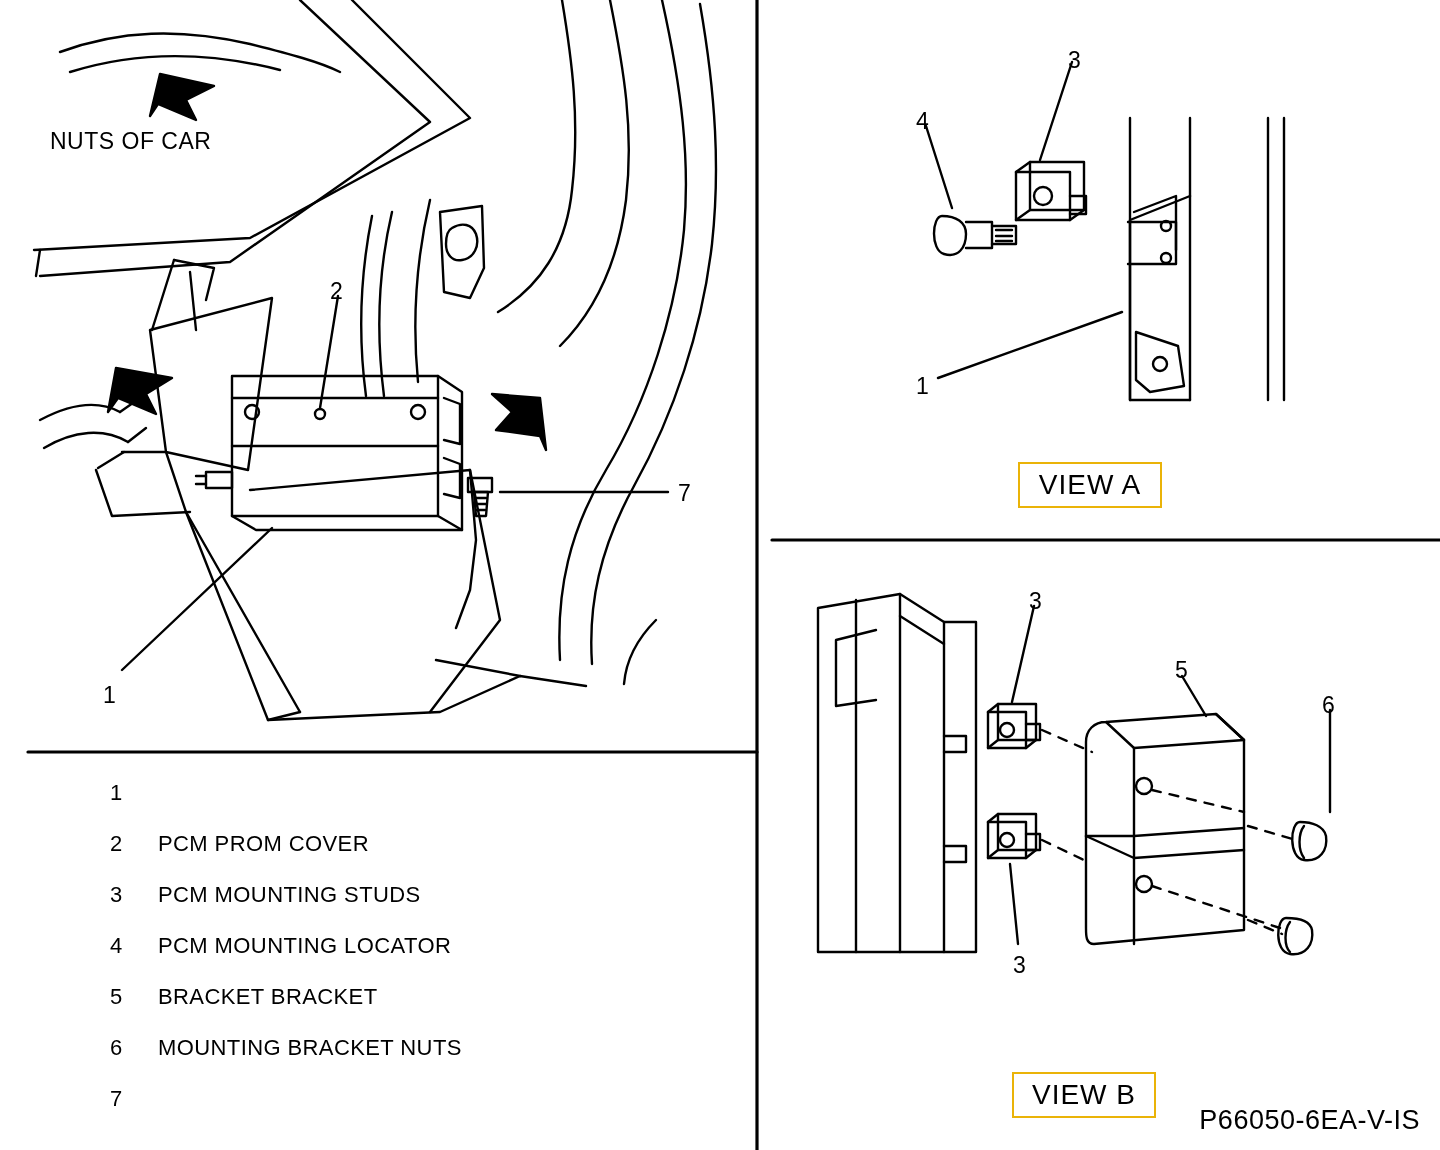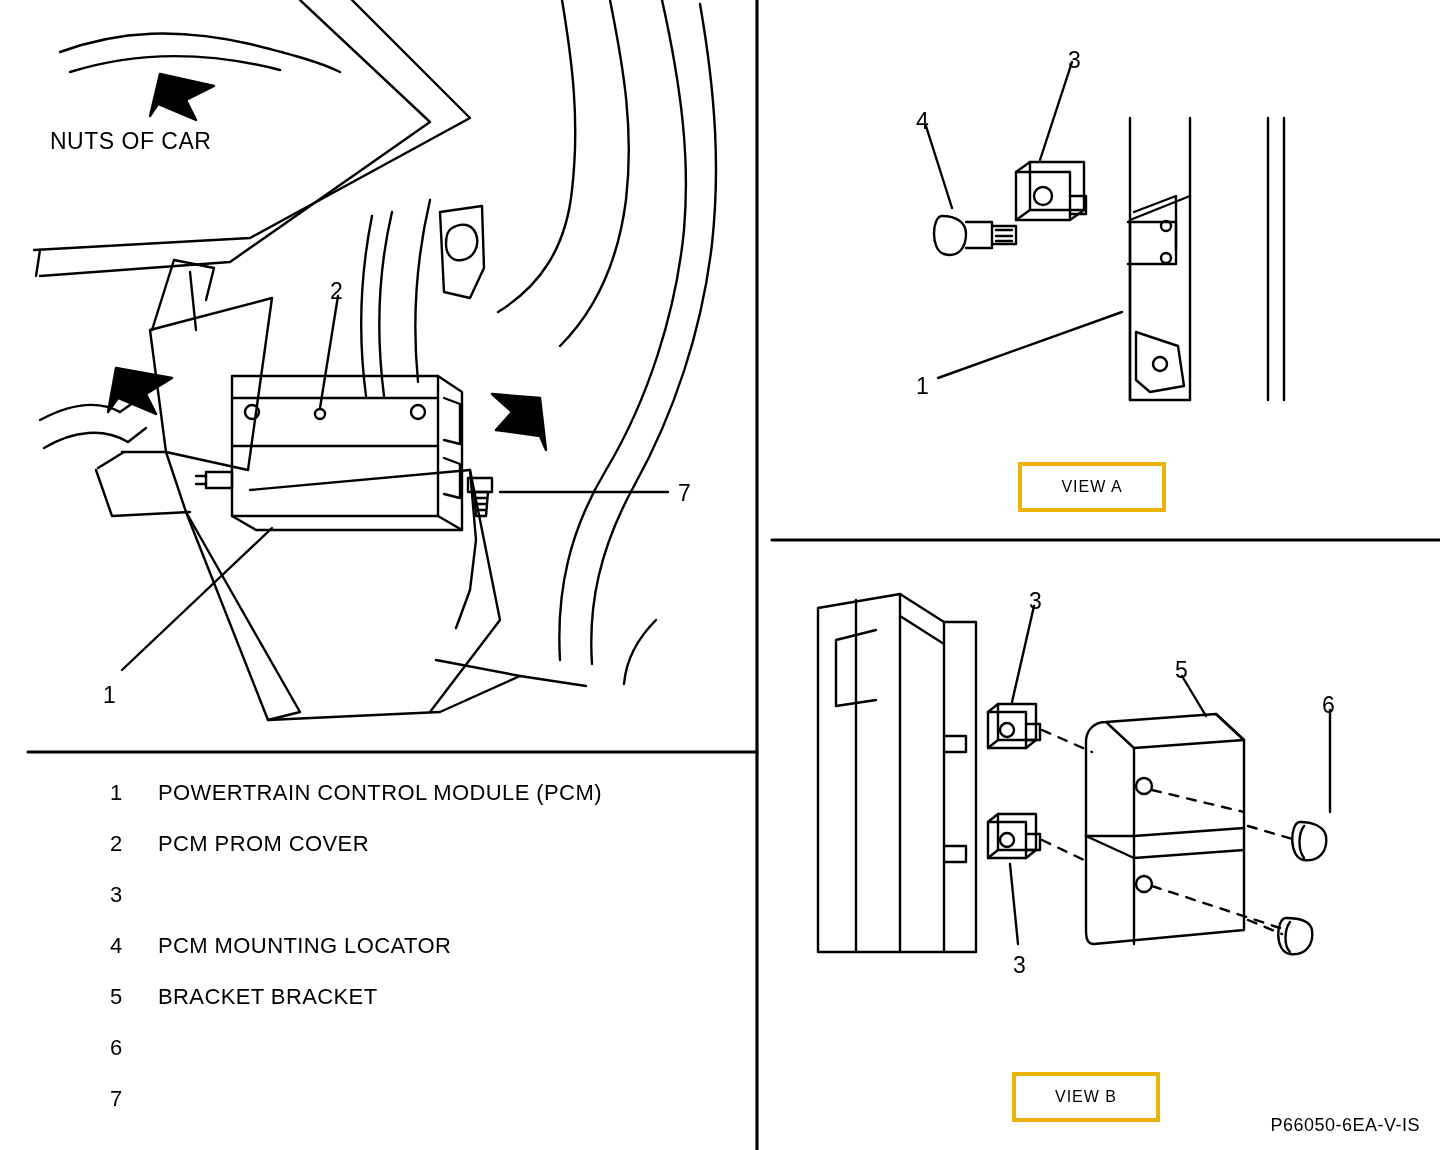--- a/index.html
+++ b/index.html
@@ -58,44 +58,44 @@
     width: 48px;
     font-size: 22px;
     text-align: left;
   }
   .legend-text {
     font-size: 22px;
     letter-spacing: 0.4px;
   }
   .view-box {
     position: absolute;
-    border: 4px solid #eab308;
+    border: 2px solid #eab308;
     display: flex;
     align-items: center;
     justify-content: center;
-    font-size: 16px;
+    font-size: 28px;
     letter-spacing: 1px;
     background: #fff;
   }
   #view-a-box {
     left: 1018px;
     top: 462px;
     width: 140px;
     height: 42px;
   }
   #view-b-box {
     left: 1012px;
     top: 1072px;
     width: 140px;
     height: 42px;
   }
   .doc-code {
     right: 20px;
     bottom: 14px;
-    font-size: 18px;
+    font-size: 27px;
     letter-spacing: 0.5px;
   }
 </style>
 </head>
 <body>
 
 <div class="page">
 
   <svg class="art" viewBox="0 0 1440 1150">
     <g fill="none" stroke="#000" stroke-width="2.4" stroke-linecap="round" stroke-linejoin="round">
@@ -300,38 +300,39 @@
   <div class="txt callout" style="left:1013px; top:952px;">3</div>
 
   <div class="view-box" id="view-a-box">VIEW A</div>
   <div class="view-box" id="view-b-box">VIEW B</div>
 
   <div class="txt doc-code">P66050-6EA-V-IS</div>
 
   <div class="legend">
     <div class="legend-row">
       <div class="legend-num">1</div>
-      <div class="legend-text">POWERTRAIN CONTROL MODULE (PCM)</div>
     </div>
     <div class="legend-row">
       <div class="legend-num">2</div>
       <div class="legend-text">PCM PROM COVER</div>
     </div>
     <div class="legend-row">
       <div class="legend-num">3</div>
+      <div class="legend-text">PCM MOUNTING STUDS</div>
     </div>
     <div class="legend-row">
       <div class="legend-num">4</div>
       <div class="legend-text">PCM MOUNTING LOCATOR</div>
     </div>
     <div class="legend-row">
       <div class="legend-num">5</div>
       <div class="legend-text">BRACKET BRACKET</div>
     </div>
     <div class="legend-row">
       <div class="legend-num">6</div>
+      <div class="legend-text">MOUNTING BRACKET NUTS</div>
     </div>
     <div class="legend-row">
       <div class="legend-num">7</div>
     </div>
   </div>
 
 </div>
 
 </body></html>

